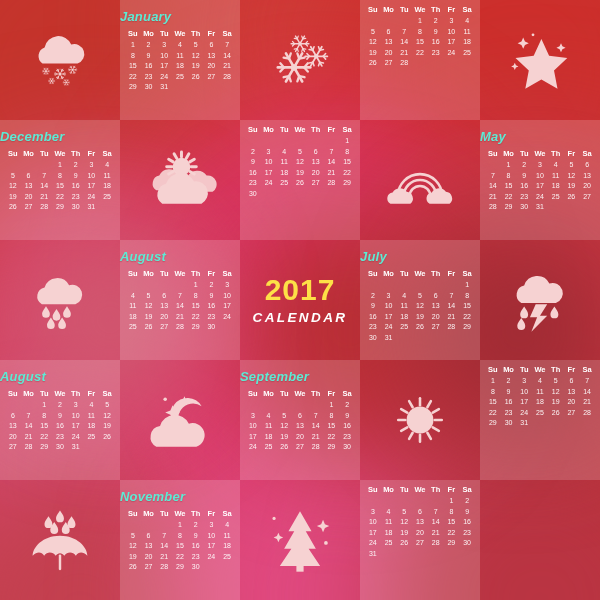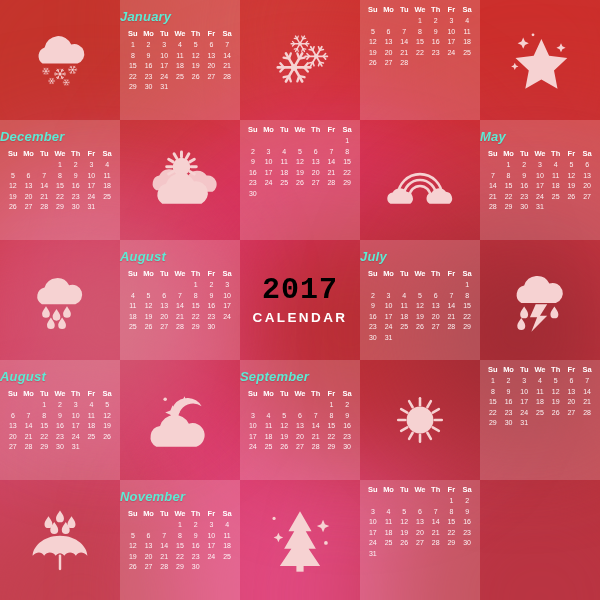--- a/index.html
+++ b/index.html
@@ -57,27 +57,27 @@
   }
   table.cal td{
     font-size:7px;color:rgba(255,255,255,.92);
     text-align:center;line-height:10.5px;padding:0;height:10.5px;
     font-weight:normal;
   }
   table.cal td.empty{color:transparent;}
 
   
   .logo-year{
-    color:#000000;font-weight:bold;font-size:30px;letter-spacing:1px;
+    color:#fde047;font-weight:bold;font-size:30px;letter-spacing:1px;
     line-height:30px;
-    font-family:Liberation Mono, monospace;
   }
   .logo-word{
     color:#fff;font-weight:bold;font-size:13.5px;letter-spacing:2.4px;
     margin-top:5px;
+    font-style:italic;
   }
 
   
   .cell.icon svg{position:absolute;left:50%;top:50%;
                  transform:translate(-50%,-50%);}
 </style>
 </head>
 <body>
 
 <div id="backdrop">

